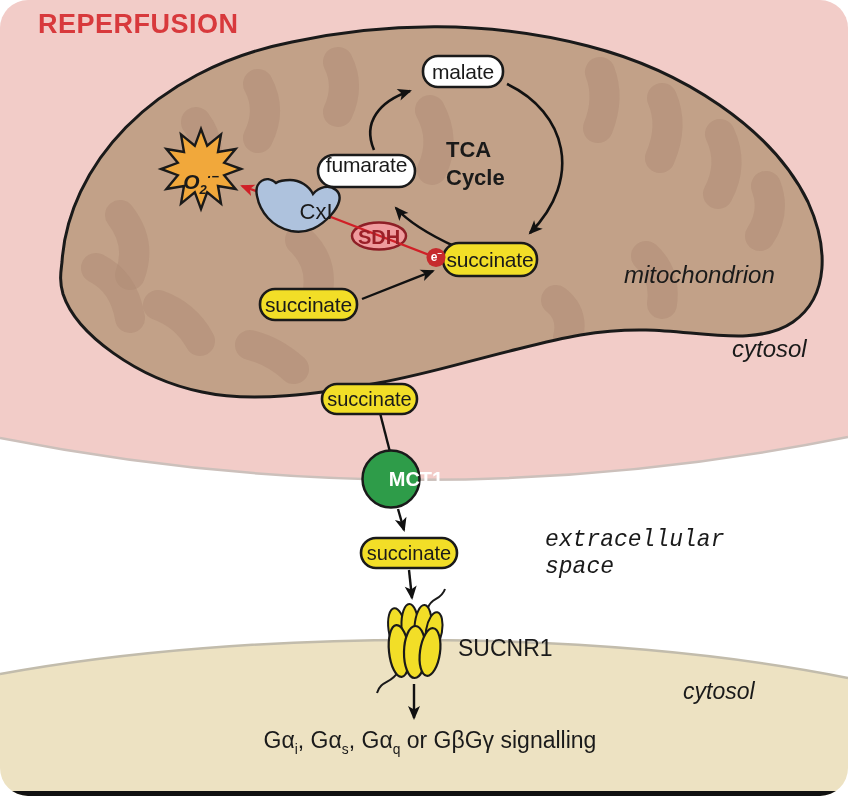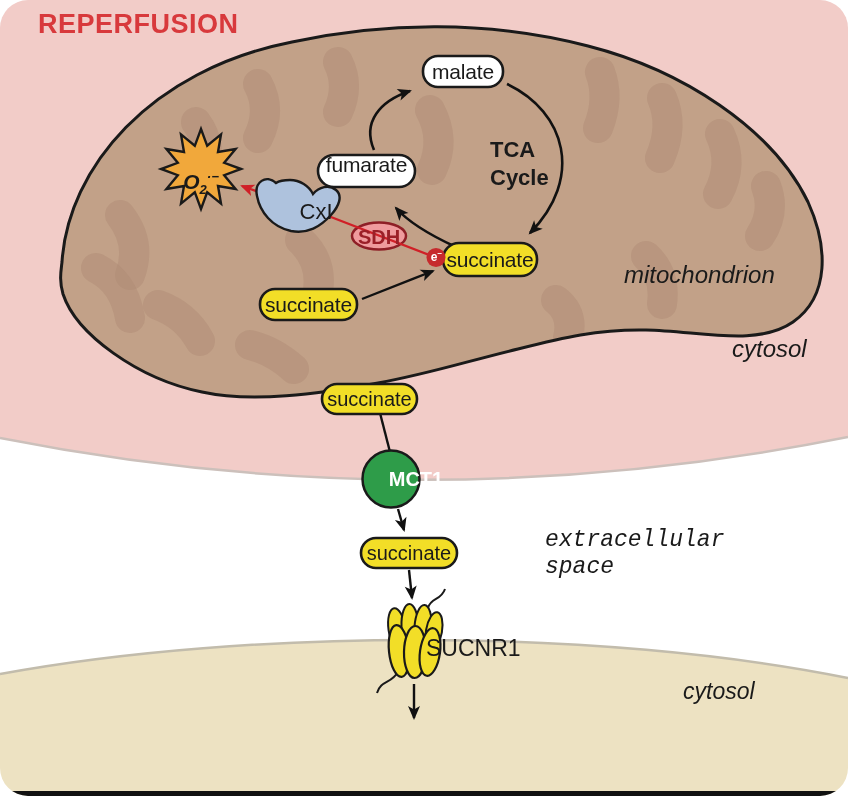--- a/index.html
+++ b/index.html
@@ -141,21 +141,21 @@
     </g>
 
     <rect x="0" y="791" width="848" height="5" fill="#111"></rect>
   </svg>
 
   <div class="lbl title" style="left:38px;top:10px;">REPERFUSION</div>
 
   <div class="lbl pill-text" style="left:423px;top:56px;width:80px;height:31px;">malate</div>
   <div class="lbl pill-text" style="left:318px;top:155px;width:97px;height:20px;">fumarate</div>
 
-  <div class="lbl tca" style="left:446px;top:136px;width:74px;margin-left:44px;">TCA Cycle</div>
+  <div class="lbl tca" style="left:446px;top:136px;width:74px;">TCA Cycle</div>
 
   <div class="lbl pill-text" style="left:443px;top:243px;width:94px;height:33px;">succinate</div>
   <div class="lbl pill-text" style="left:260px;top:289px;width:97px;height:31px;">succinate</div>
   <div class="lbl" style="left:322px;top:384px;width:95px;height:30px;font-size:20px;">succinate</div>
   <div class="lbl" style="left:361px;top:538px;width:96px;height:30px;font-size:20px;">succinate</div>
 
   <div class="lbl sdh" style="left:352px;top:223px;width:54px;height:27px;">SDH</div>
   <div class="lbl cxi" style="left:291px;top:198px;width:50px;height:28px;">CxI</div>
 
   <div class="lbl o2" style="left:169px;top:164px;width:64px;height:36px;font-style:italic;">
@@ -166,17 +166,20 @@
     <span><span>e</span><sup>−</sup></span>
   </div>
 
   <div class="lbl big italic" style="left:624px;top:262px;font-style:italic;">mitochondrion</div>
   <div class="lbl big italic" style="left:732px;top:336px;">cytosol</div>
 
   <div class="lbl mct1" style="left:362px;top:450px;width:58px;height:58px;margin-left:25px;">MCT1</div>
 
   <div class="lbl mid italic wrap" style="left:545px;top:527px;width:150px;line-height:1.18;font-family:Liberation Mono, monospace;">extracellular space</div>
 
-  <div class="lbl mid" style="left:426px;top:636px;">SUCNR1</div>
+  <div class="lbl mid" style="left:458px;top:636px;">SUCNR1</div>
   <div class="lbl mid italic" style="left:683px;top:679px;">cytosol</div>
 
+  <div class="lbl sig" style="left:170px;top:728px;width:520px;">
+    <span>Gα</span><sub>i</sub><span>, Gα</span><sub>s</sub><span>, Gα</span><sub>q</sub><span> or GβGγ signalling</span>
+  </div>
 
 </div>
 
 </body></html>

